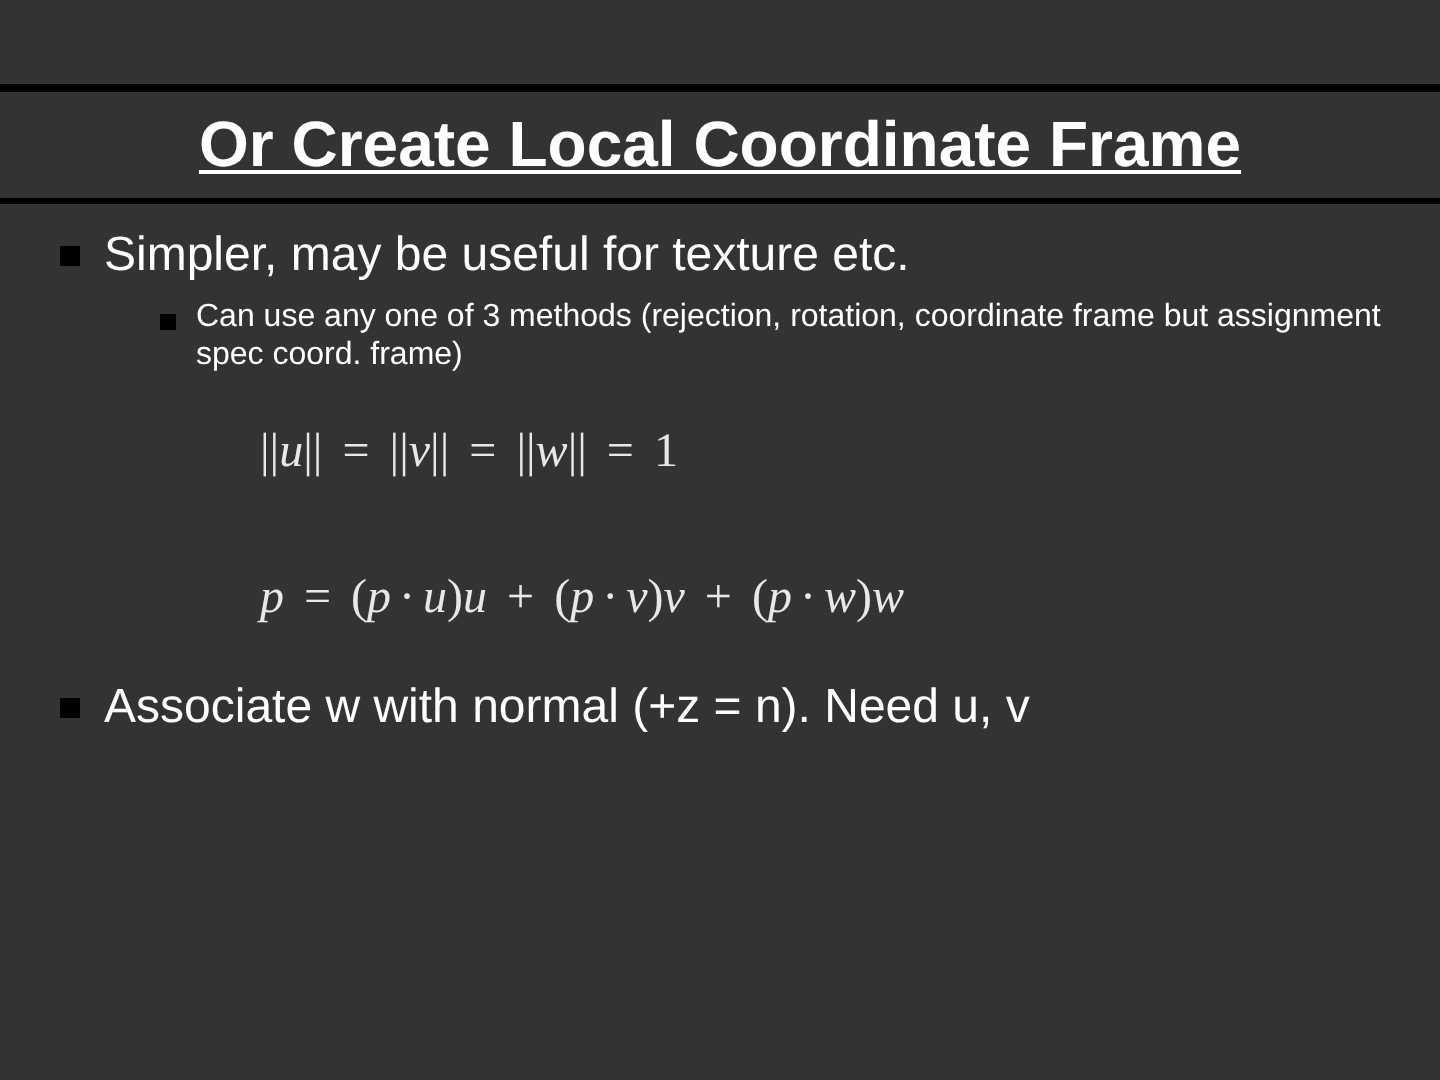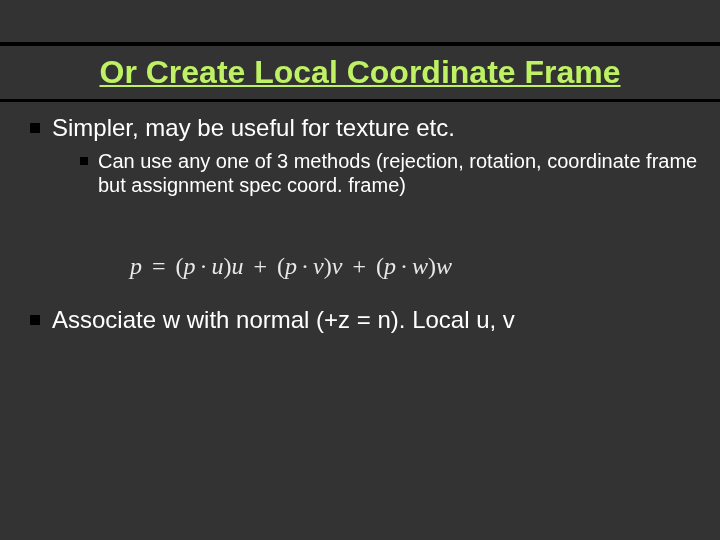--- a/index.html
+++ b/index.html
@@ -20,21 +20,21 @@
     position: relative;
   }
   .title-block {
     margin-top: 42px;
     border-top: 4px solid #000000;
     border-bottom: 3px solid #000000;
   }
   .title {
     font-size: 32px;
     font-weight: bold;
-    color: #bef264;
+    color: #ffffff;
     text-align: center;
     padding: 8px 0 8px 0;
     text-decoration: underline;
     text-decoration-thickness: 2px;
     text-underline-offset: 2px;
   }
   .body {
     padding: 12px 12px 0 30px;
   }
   .bullet-l1 {
@@ -63,21 +63,21 @@
   }
   .bullet-l2 .marker {
     width: 8px;
     height: 8px;
     background: #000000;
     margin-top: 8px;
     margin-right: 10px;
     flex: 0 0 auto;
   }
   .bullet-l2 .text {
-    font-size: 20px;
+    font-size: 16px;
     line-height: 1.2;
     color: #ffffff;
   }
   .math-block {
     margin: 18px 0 18px 100px;
     font-family: Georgia, 'Times New Roman', serif;
     font-size: 24px;
     font-style: italic;
     color: #e8e8e8;
     line-height: 1.8;
@@ -111,31 +111,40 @@
       <div class="marker"></div>
       <div class="text">Simpler, may be useful for texture etc.</div>
     </div>
 
     <div class="bullet-l2">
       <div class="marker"></div>
       <div class="text">Can use any one of 3 methods (rejection, rotation, coordinate frame but assignment spec coord. frame)</div>
     </div>
 
     <div class="math-block">
+      <div class="math-line">
+        <span class="norm">||</span><span>u</span><span class="norm">||</span>
+        <span class="op">=</span>
+        <span class="norm">||</span><span>v</span><span class="norm">||</span>
+        <span class="op">=</span>
+        <span class="norm">||</span><span>w</span><span class="norm">||</span>
+        <span class="op">=</span>
+        <span class="norm">1</span>
+      </div>
       <div class="gap"></div>
       <div class="math-line">
         <span>p</span>
         <span class="op">=</span>
         <span class="norm">(</span><span>p</span><span class="op">·</span><span>u</span><span class="norm">)</span><span>u</span>
         <span class="op">+</span>
         <span class="norm">(</span><span>p</span><span class="op">·</span><span>v</span><span class="norm">)</span><span>v</span>
         <span class="op">+</span>
         <span class="norm">(</span><span>p</span><span class="op">·</span><span>w</span><span class="norm">)</span><span>w</span>
       </div>
     </div>
 
     <div class="bullet-l1">
       <div class="marker"></div>
-      <div class="text">Associate w with normal (+z = n).  Local u, v</div>
+      <div class="text">Associate w with normal (+z = n).  Need u, v</div>
     </div>
 
   </div>
 </div>
 
 </body></html>

